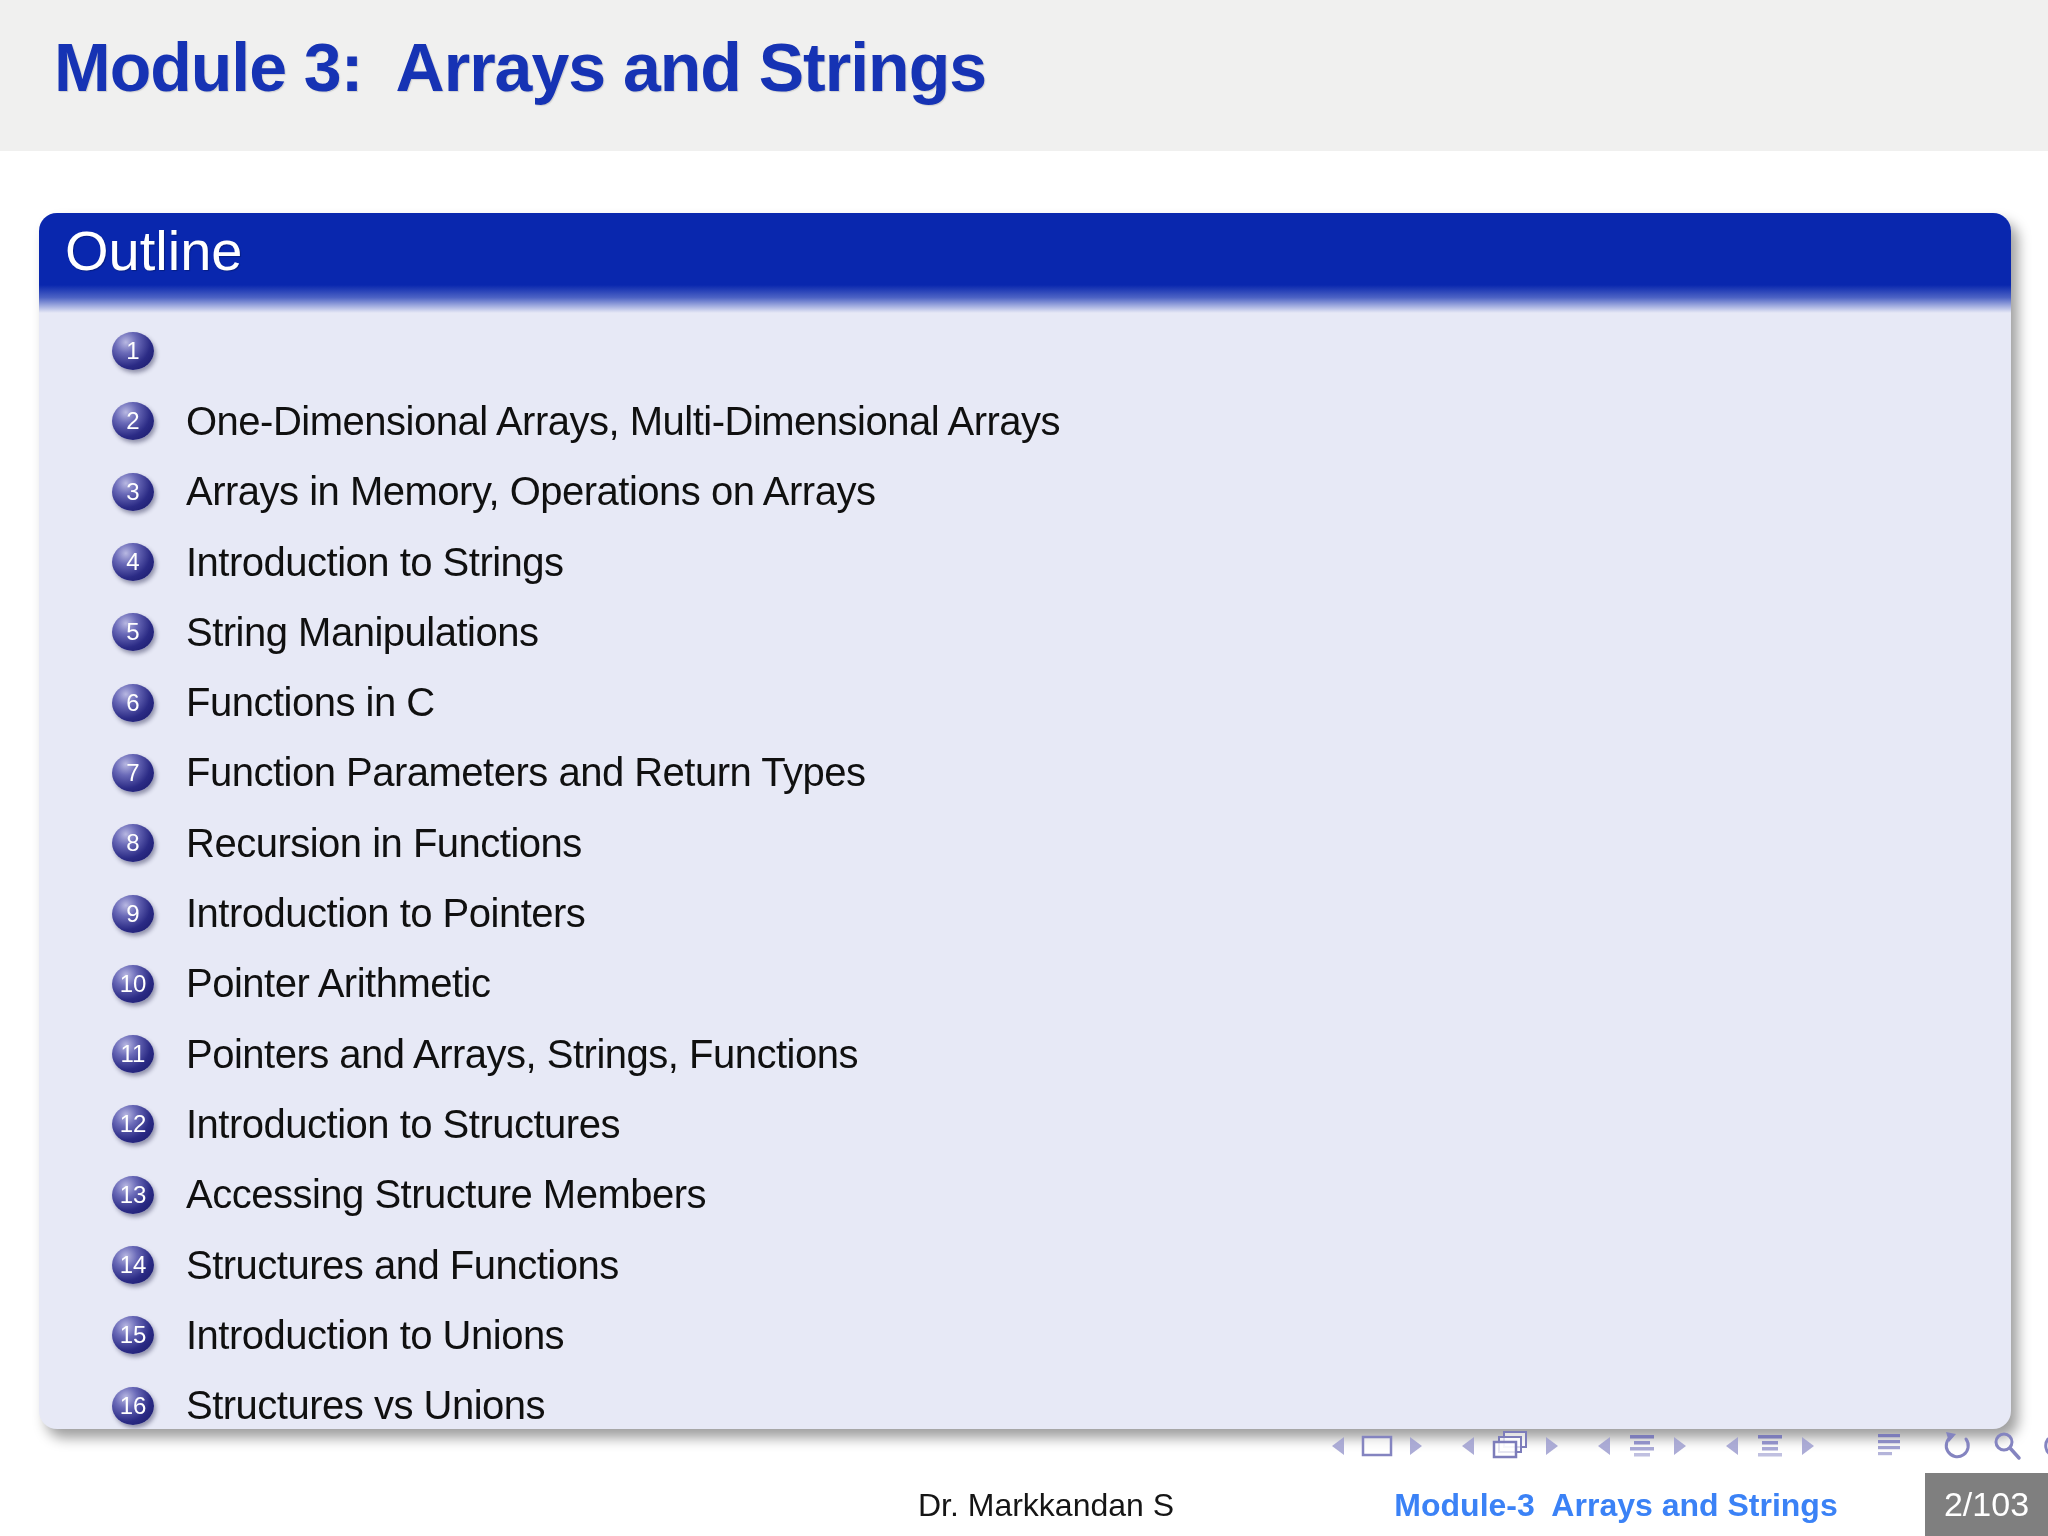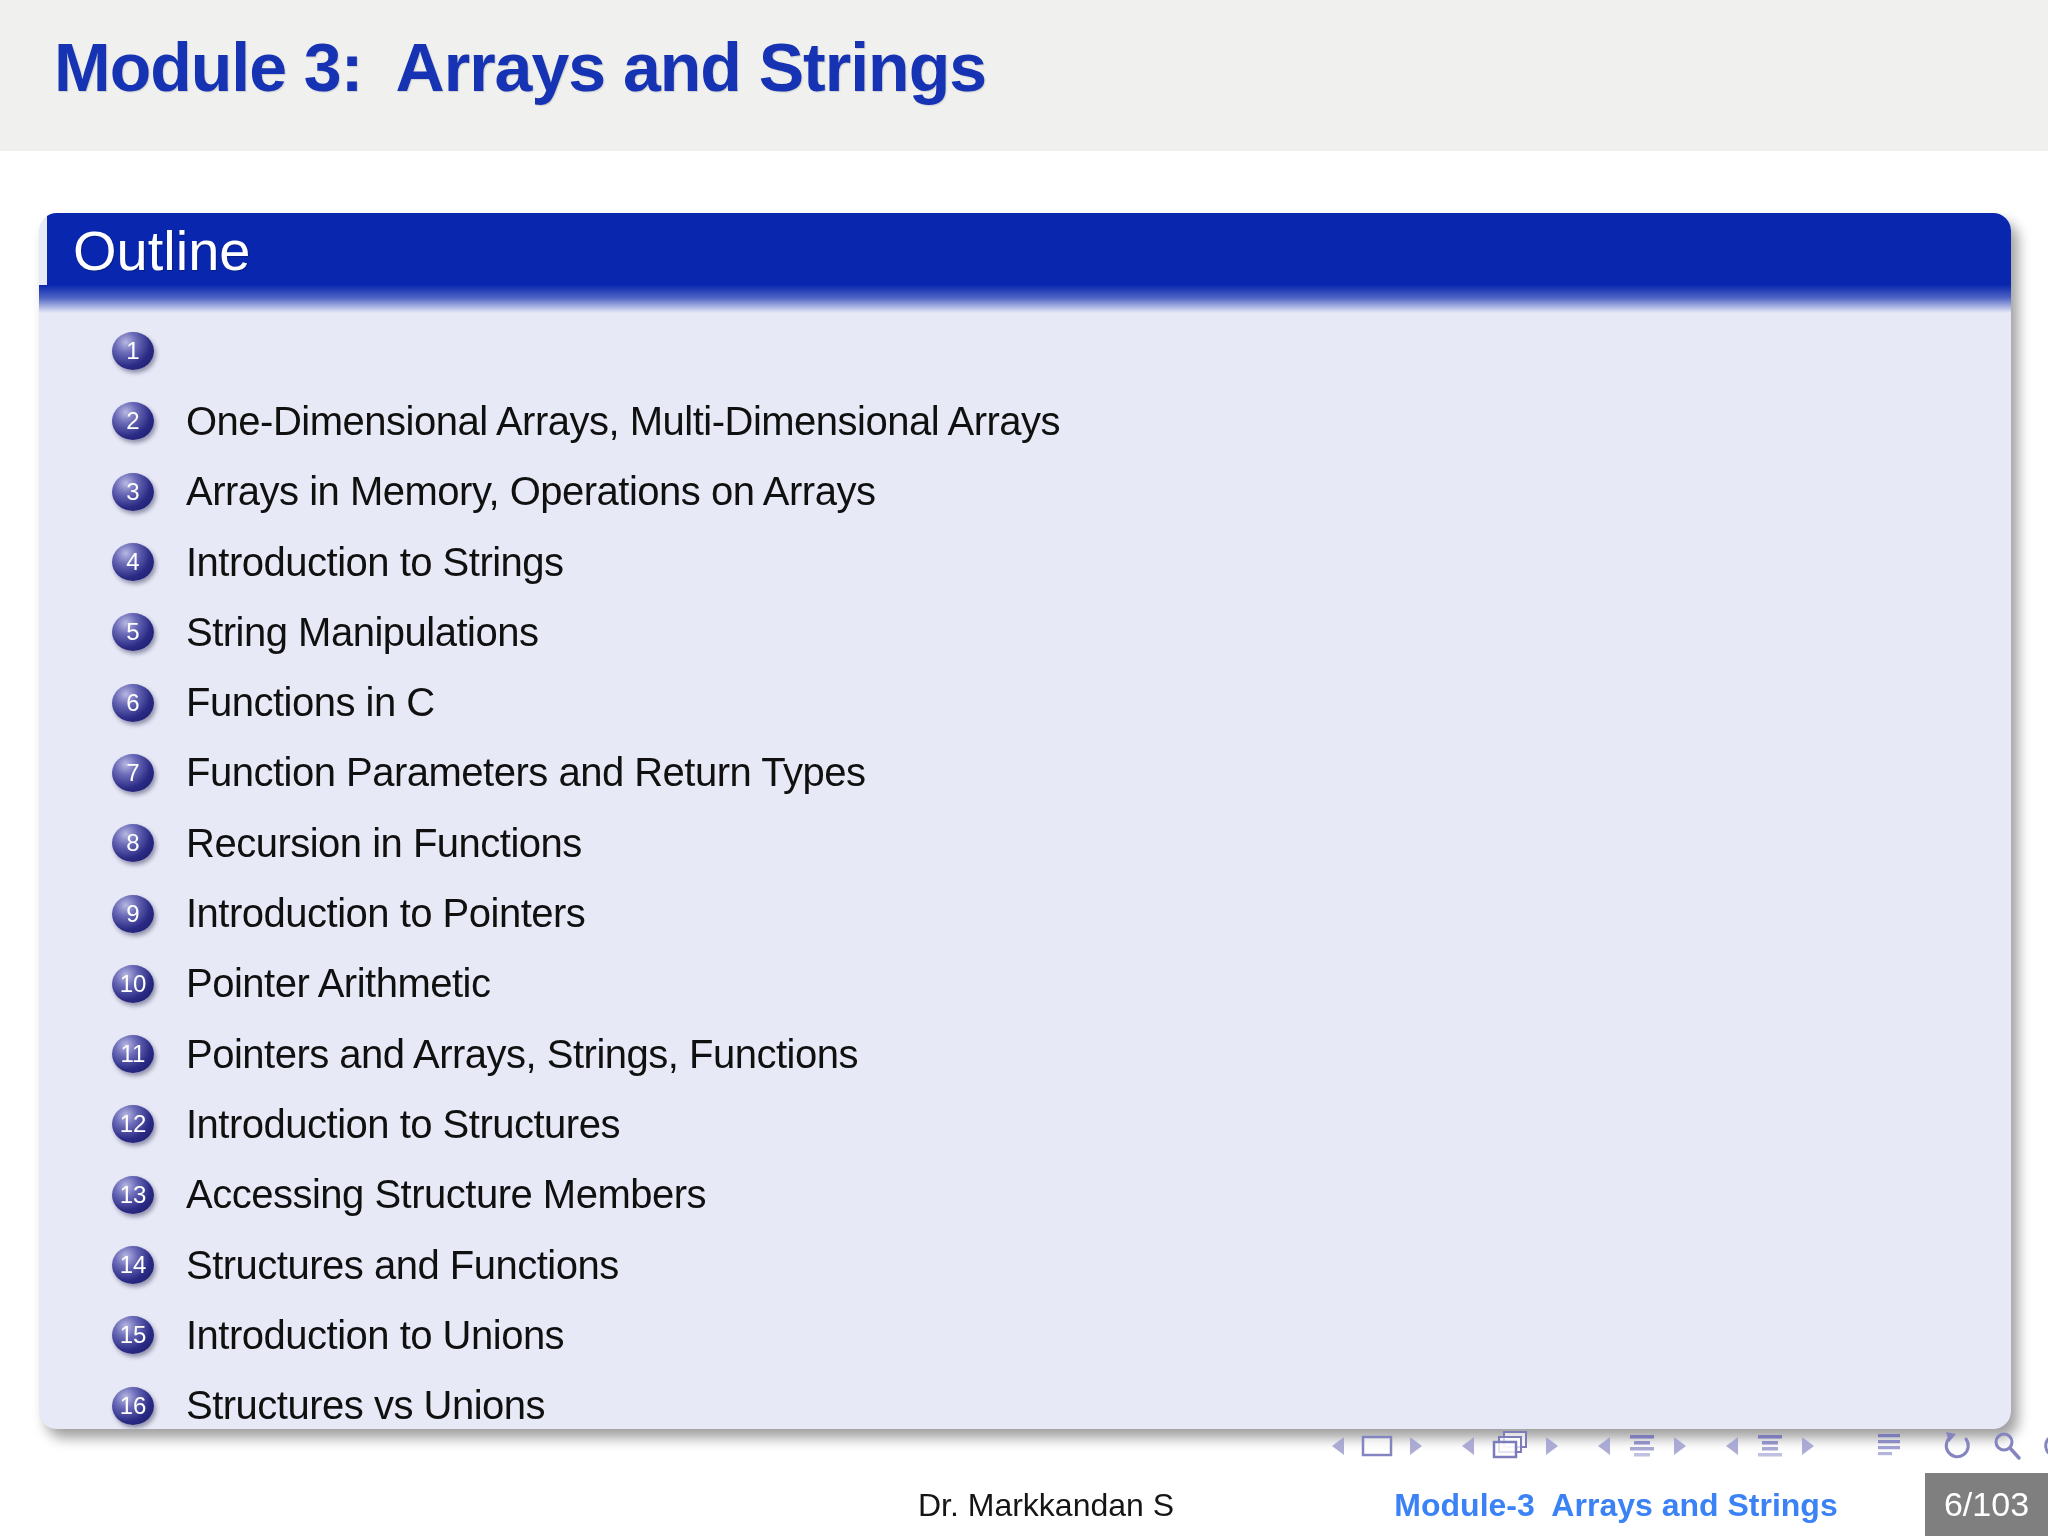--- a/index.html
+++ b/index.html
@@ -21,21 +21,21 @@
     text-align:center;
   }
   
   .outline-block{
     position:absolute;left:39px;top:213px;width:1972px;height:1216px;
     border-radius:18px;overflow:hidden;
     box-shadow:7px 9px 13px rgba(0,0,0,0.38);
     background:#e7e9f6;
   }
   .block-header{
-    position:absolute;left:8px;top:0;width:100%;height:72px;
+    position:absolute;left:0;top:0;width:100%;height:72px;
     background:#0927ae;
     display:flex;align-items:center;
   }
   .block-header-fade{
     position:absolute;left:0;top:72px;width:100%;height:28px;
     background:linear-gradient(to bottom,#0927ae 0%,#4d63c4 45%,#e7e9f6 100%);
   }
   .block-title{
     color:#ffffff;font-size:56px;font-weight:normal;
     padding-left:26px;padding-top:2px;
@@ -249,15 +249,15 @@
         <path d="M 24 6 A 11 11 0 1 1 10 9" fill="none" stroke="#8484c0" stroke-width="3" stroke-linecap="round"></path>
         <polygon points="30,2 20,4 27,12" fill="#8484c0"></polygon>
       </svg>
   </div>
 </div>
 
 <div class="footline">
   <div class="foot-author">Dr. Markkandan S</div>
   <div class="foot-title">Module-3  Arrays and Strings</div>
   <div class="page-box">
-    <span>6/103</span>
+    <span>2/103</span>
   </div>
 </div>
 
 </body></html>

